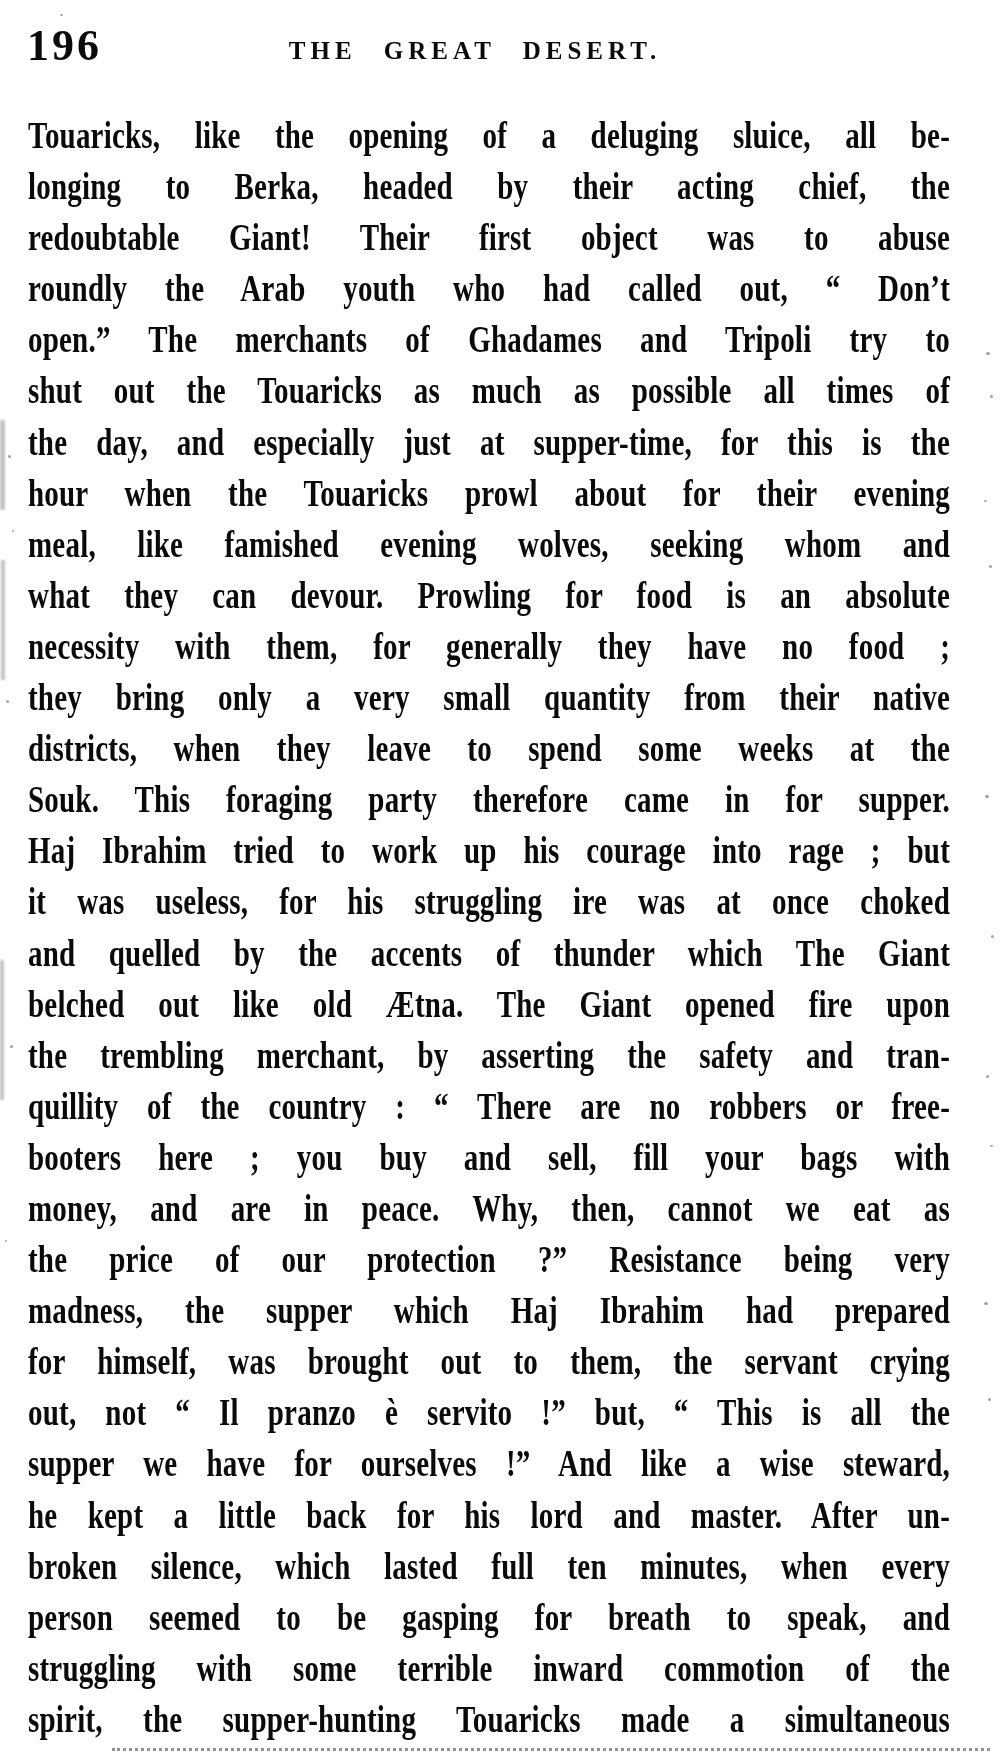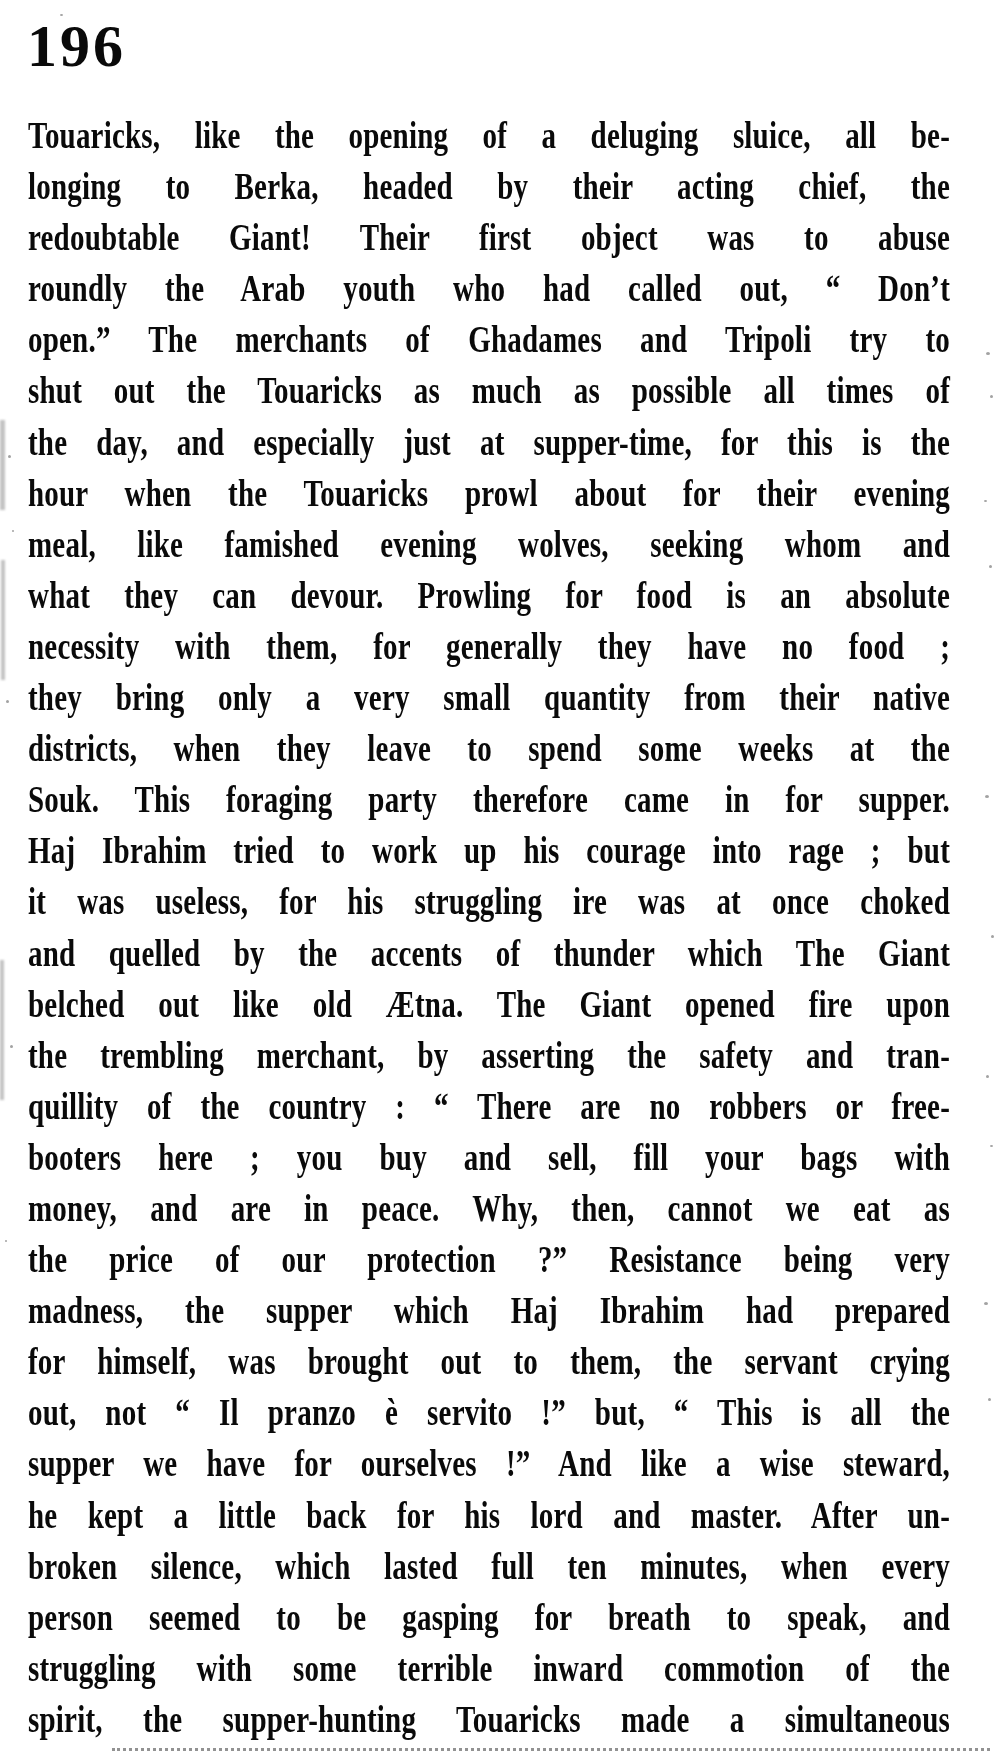--- a/index.html
+++ b/index.html
@@ -13,21 +13,21 @@
     height: 1758px;
     background: #ffffff;
     color: #0a0a0a;
     font-family: "Liberation Serif", "DejaVu Serif", serif;
     overflow: hidden;
   }
   .page-number {
     position: absolute;
     top: 24px;
     left: 27px;
-    font-size: 60px;
+    font-size: 44px;
     font-weight: bold;
     letter-spacing: 3px;
     line-height: 44px;
   }
   .running-title {
     position: absolute;
     top: 36px;
     left: 0;
     width: 950px;
     text-align: center;
@@ -78,20 +78,21 @@
     opacity: 0.75;
   }
 </style>
 </head>
 <body>
 
 <div class="page">
 
   <div class="page-number">196</div>
 
+  <div class="running-title">THE GREAT DESERT.</div>
 
   <div class="textblock">
       <div class="line">Touaricks, like the opening of a deluging sluice, all be-</div>
       <div class="line">longing to Berka, headed by their acting chief, the</div>
       <div class="line">redoubtable Giant!  Their first object was to abuse</div>
       <div class="line">roundly the Arab youth who had called out, “ Don’t</div>
       <div class="line">open.”  The merchants of Ghadames and Tripoli try to</div>
       <div class="line">shut out the Touaricks as much as possible all times of</div>
       <div class="line">the day, and especially just at supper-time, for this is the</div>
       <div class="line">hour when the Touaricks prowl about for their evening</div>

